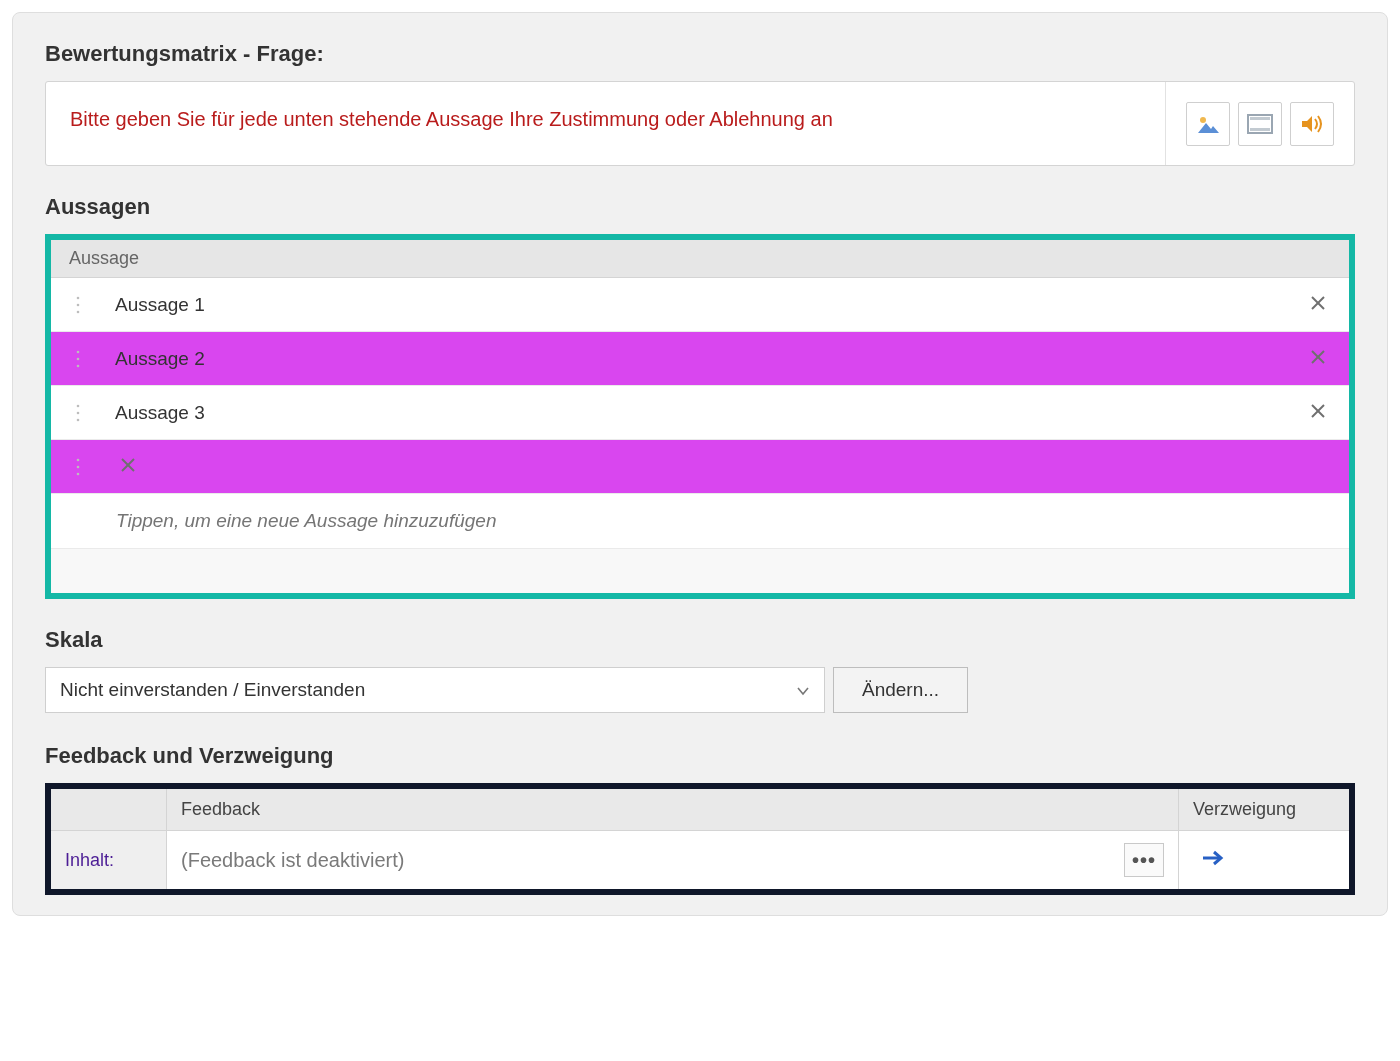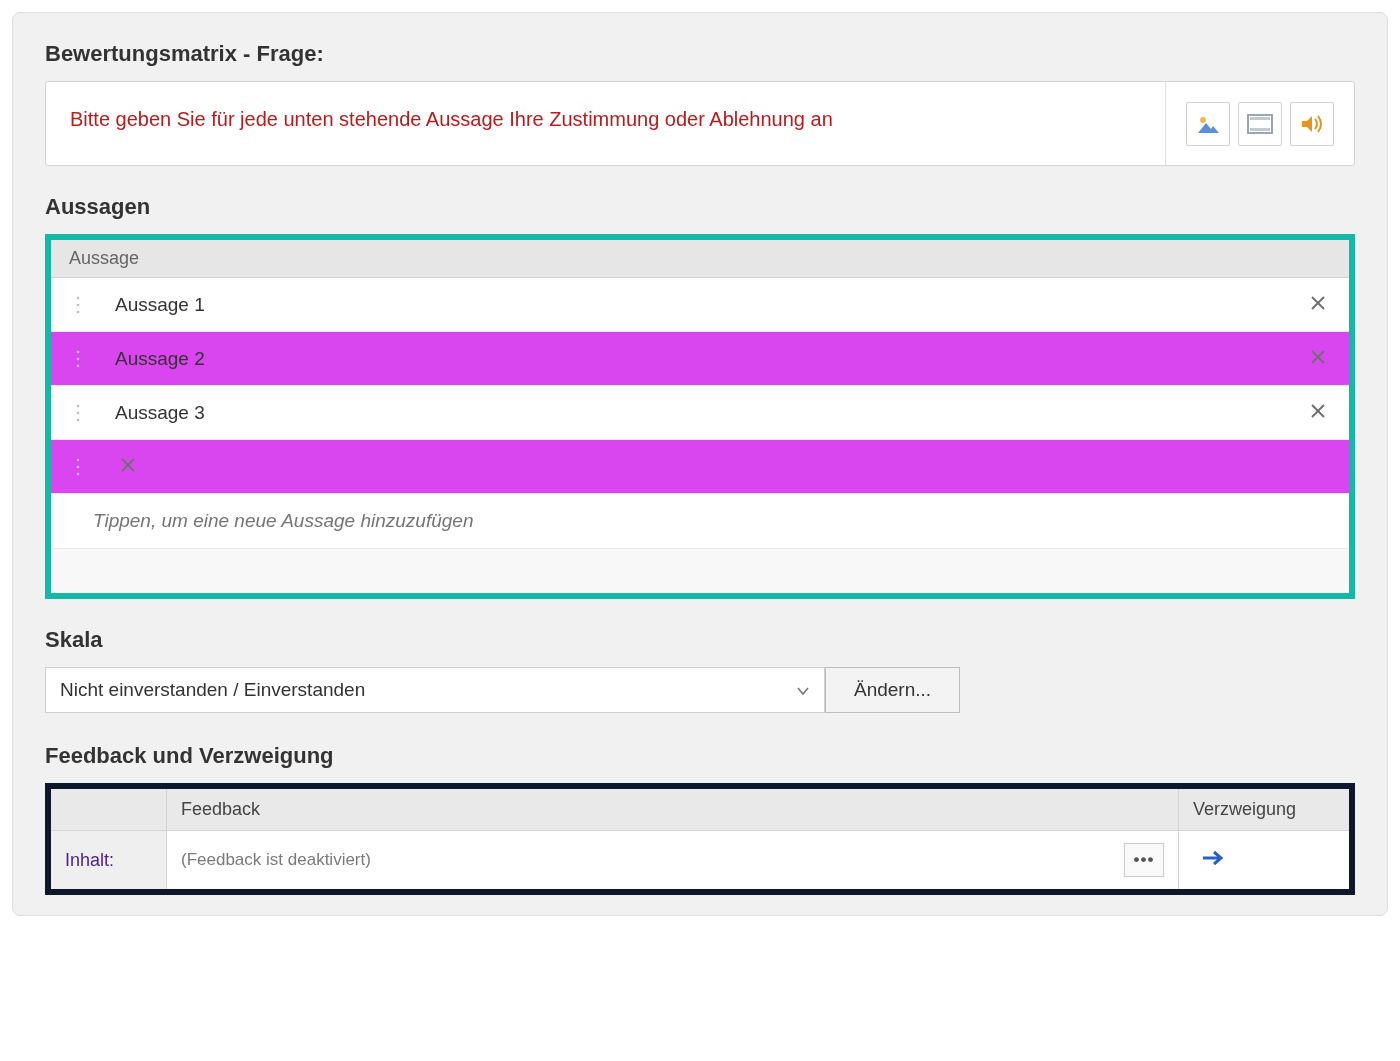--- a/index.html
+++ b/index.html
@@ -93,40 +93,40 @@
   }
   .stmt-delete {
     color: #6f6f6f;
     font-size: 18px;
     padding: 2px 6px;
     cursor: pointer;
     background: none;
     border: none;
   }
   .stmt-new {
-    padding: 16px 18px 16px 42px;
+    padding: 16px 18px 16px 65px;
     border-bottom: 1px solid #eaeaea;
   }
   .stmt-new-input {
     border: none;
     background: transparent;
     font-size: 19px;
     color: #767676;
     font-style: italic;
     width: 100%;
     outline: none;
     font-family: inherit;
   }
   .stmt-footer {
     height: 44px;
     background: #f8f8f8;
   }
   .scale-row {
     display: flex;
-    gap: 0;
+    gap: 8px;
     align-items: flex-start;
     margin-bottom: 30px;
   }
   .scale-select {
     flex: 0 0 780px;
     height: 46px;
     border: 1px solid #cfcfcf;
     background: #fff;
     display: flex;
     align-items: center;
@@ -170,21 +170,21 @@
     display: flex;
     align-items: center;
     font-size: 18px;
     color: #4c1d95;
   }
   .fb-body .fb-cell-b {
     display: flex;
     align-items: center;
     padding: 12px 14px;
     color: #7a7a7a;
-    font-size: 17px;
+    font-size: 20px;
     gap: 26px;
   }
   .fb-body .fb-cell-c {
     display: flex;
     align-items: center;
     padding: 12px 14px;
   }
   .ellipsis-btn {
     width: 40px;
     height: 34px;

